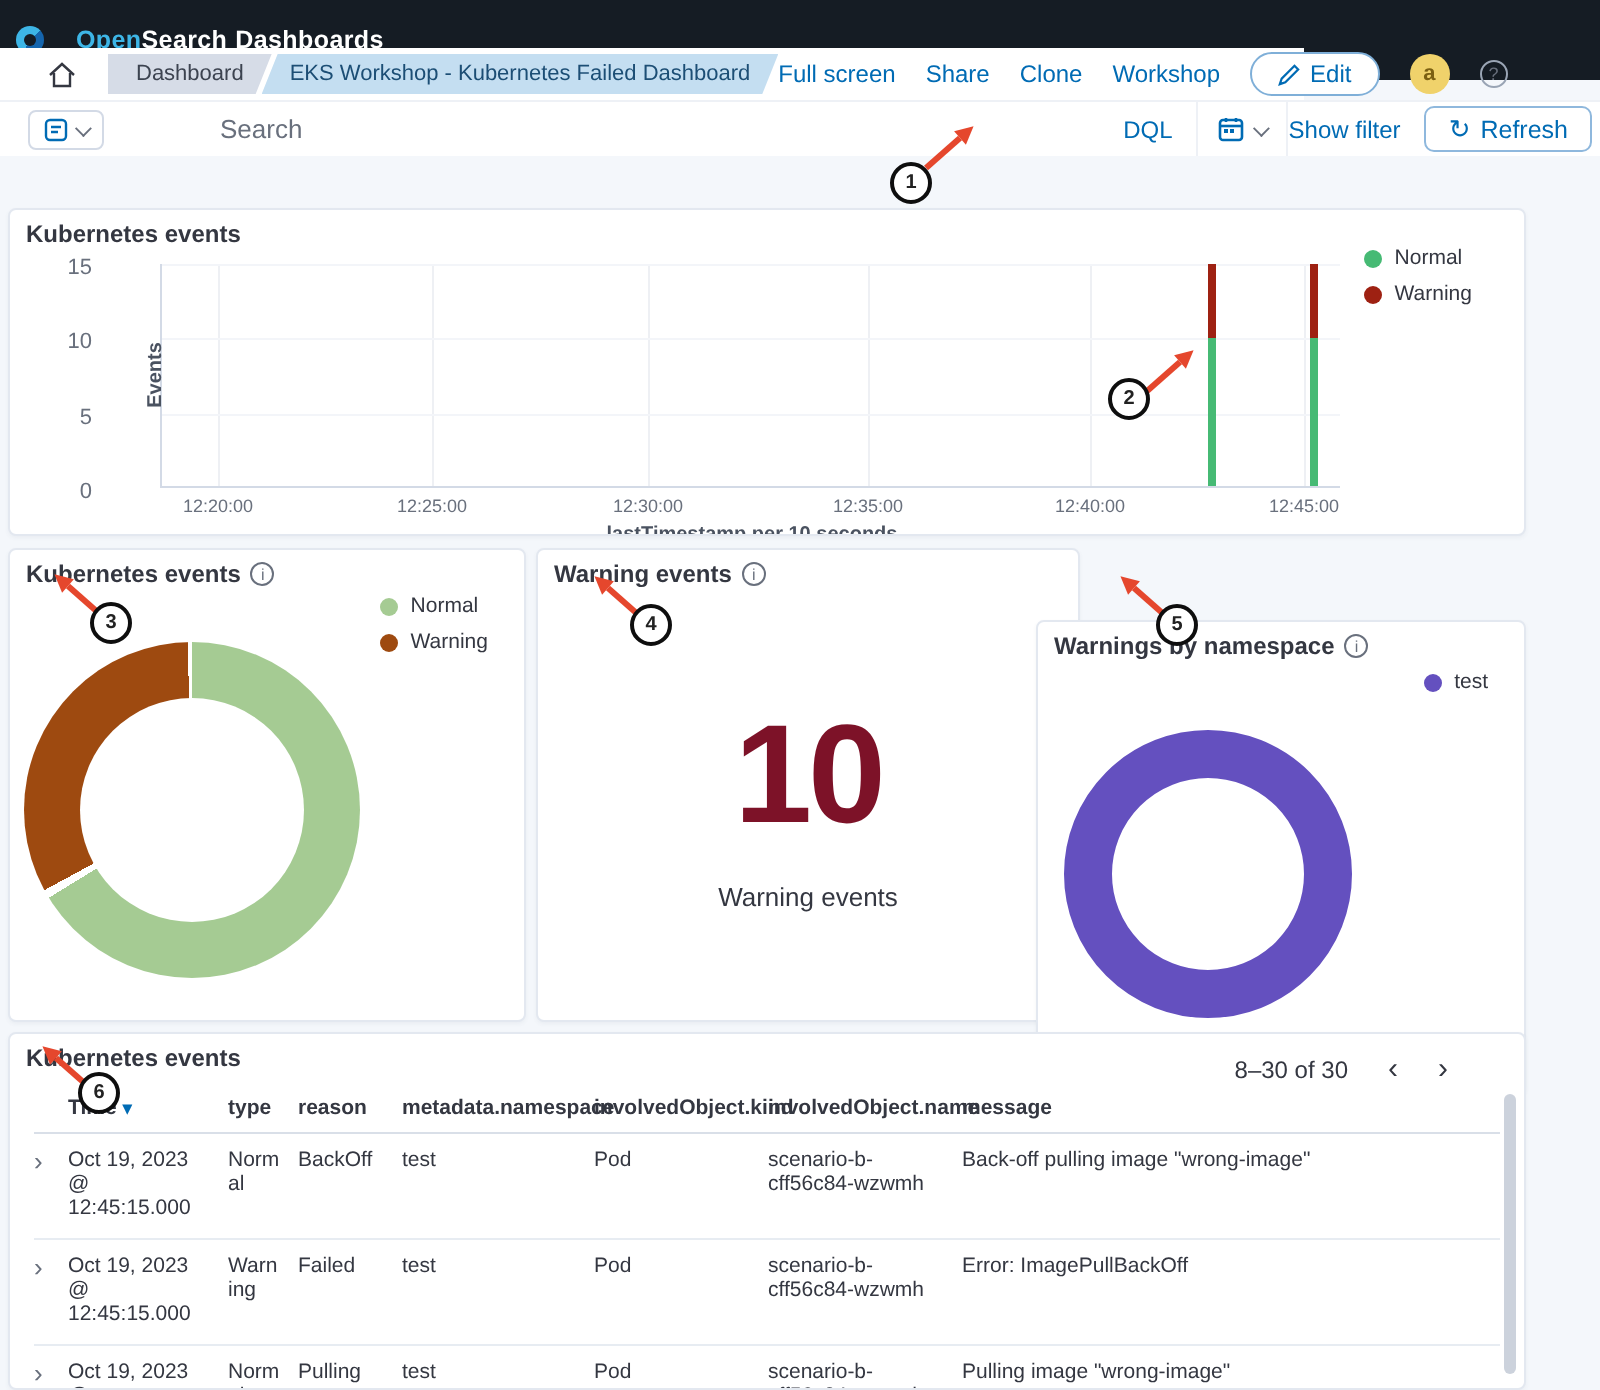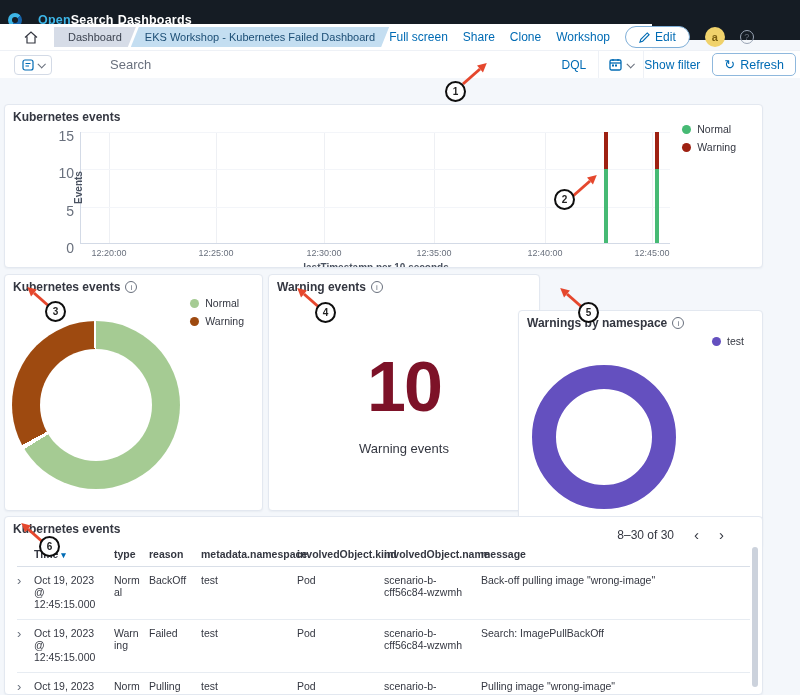--- a/index.html
+++ b/index.html
@@ -52,21 +52,21 @@
   
   .panel { position:absolute; background:#fff; border:1px solid #e3e8f0; border-radius:4px; box-shadow:0 1px 2px rgba(70,80,95,.06); overflow:hidden; }
   .panel-title { position:absolute; left:8px; top:5px; font-size:12px; font-weight:bold; color:#343741; display:flex; align-items:center; gap:5px; z-index:3; }
   .info-icon { width:12px; height:12px; border:1px solid #69707d; border-radius:50%; font-size:8px; font-weight:normal; color:#69707d; display:flex; align-items:center; justify-content:center; cursor:pointer; }
 
   
   .panel-histogram { left:4px; top:104px; width:759px; height:164px; }
   .plot { position:absolute; left:75px; top:27px; width:590px; height:112px; border-left:1px solid #d3dae6; border-bottom:1px solid #d3dae6; }
   .gridline-v { position:absolute; top:0; bottom:0; width:1px; background:#eef0f4; }
   .gridline-h { position:absolute; left:0; right:0; height:1px; background:#f3f5f9; }
-  .ytick { position:absolute; right:596px; font-size:14px; color:#69707d; width:20px; text-align:right; }
+  .ytick { position:absolute; right:624px; font-size:11px; color:#69707d; width:20px; text-align:right; }
   .xtick { position:absolute; top:116px; font-size:9px; color:#69707d; width:60px; margin-left:-30px; text-align:center; }
   .ylabel { position:absolute; left:-58px; top:50px; transform:rotate(-90deg); transform-origin:center; font-size:10px; font-weight:bold; color:#4a5260; width:110px; text-align:center; }
   .xlabel { position:absolute; left:0; width:590px; top:130px; text-align:center; font-size:10px; font-weight:bold; color:#4a5260; }
   .bar { position:absolute; bottom:0; width:4px; height:100%; display:flex; flex-direction:column; justify-content:flex-end; cursor:pointer; }
   .seg-warning { background:var(--warning-red,#9e2112); }
   .seg-normal { background:var(--normal-green,#46ba74); }
   .chart-legend { position:absolute; right:26px; top:18px; display:flex; flex-direction:column; gap:6px; font-size:10.5px; color:#343741; }
   .legend-row { display:flex; align-items:center; gap:6px; cursor:pointer; }
   .dot { width:9px; height:9px; border-radius:50%; flex:none; }
   .dot-normal { background:var(--normal-green,#46ba74); }
@@ -314,21 +314,21 @@
           <td>Back-off pulling image "wrong-image"</td>
         </tr>
         <tr>
           <td><span class="expand-chevron">›</span></td>
           <td>Oct 19, 2023 @ 12:45:15.000</td>
           <td>Warning</td>
           <td>Failed</td>
           <td>test</td>
           <td>Pod</td>
           <td>scenario-b-cff56c84-wzwmh</td>
-          <td>Search: ImagePullBackOff</td>
+          <td>Error: ImagePullBackOff</td>
         </tr>
         <tr>
           <td><span class="expand-chevron">›</span></td>
           <td>Oct 19, 2023 @ 12:45:14.000</td>
           <td>Normal</td>
           <td>Pulling</td>
           <td>test</td>
           <td>Pod</td>
           <td>scenario-b-cff56c84-wzwmh</td>
           <td>Pulling image "wrong-image"</td>

